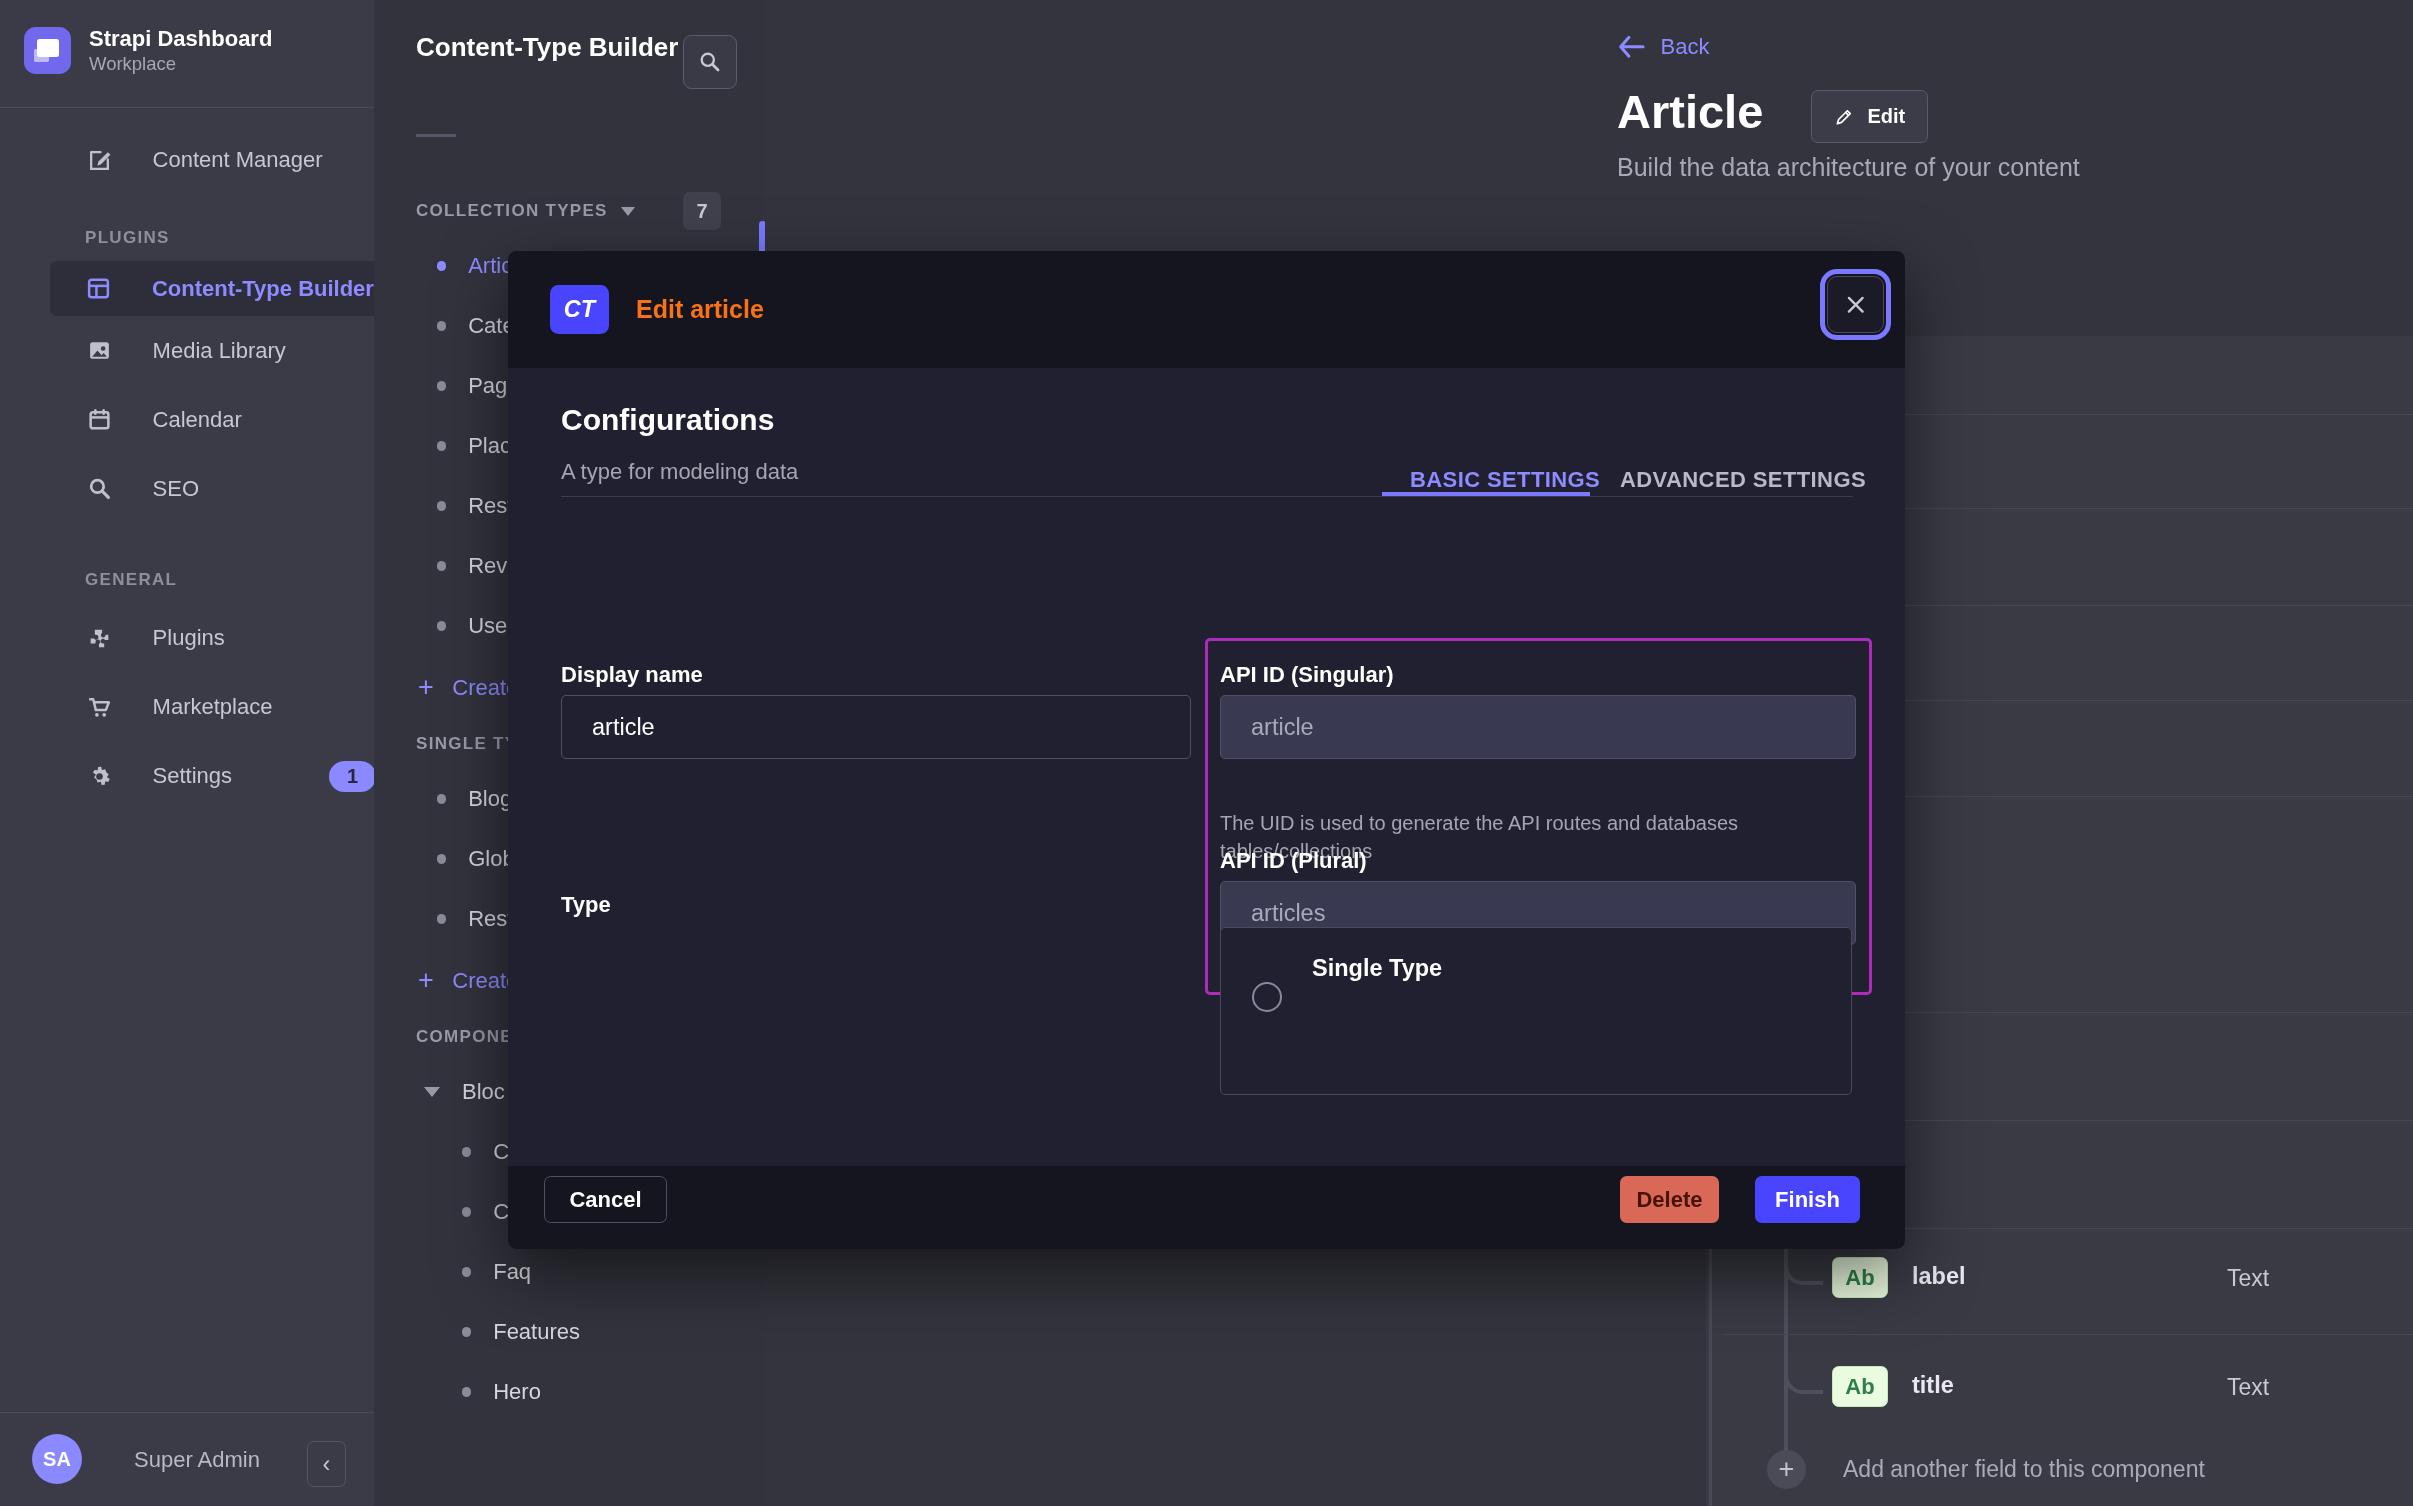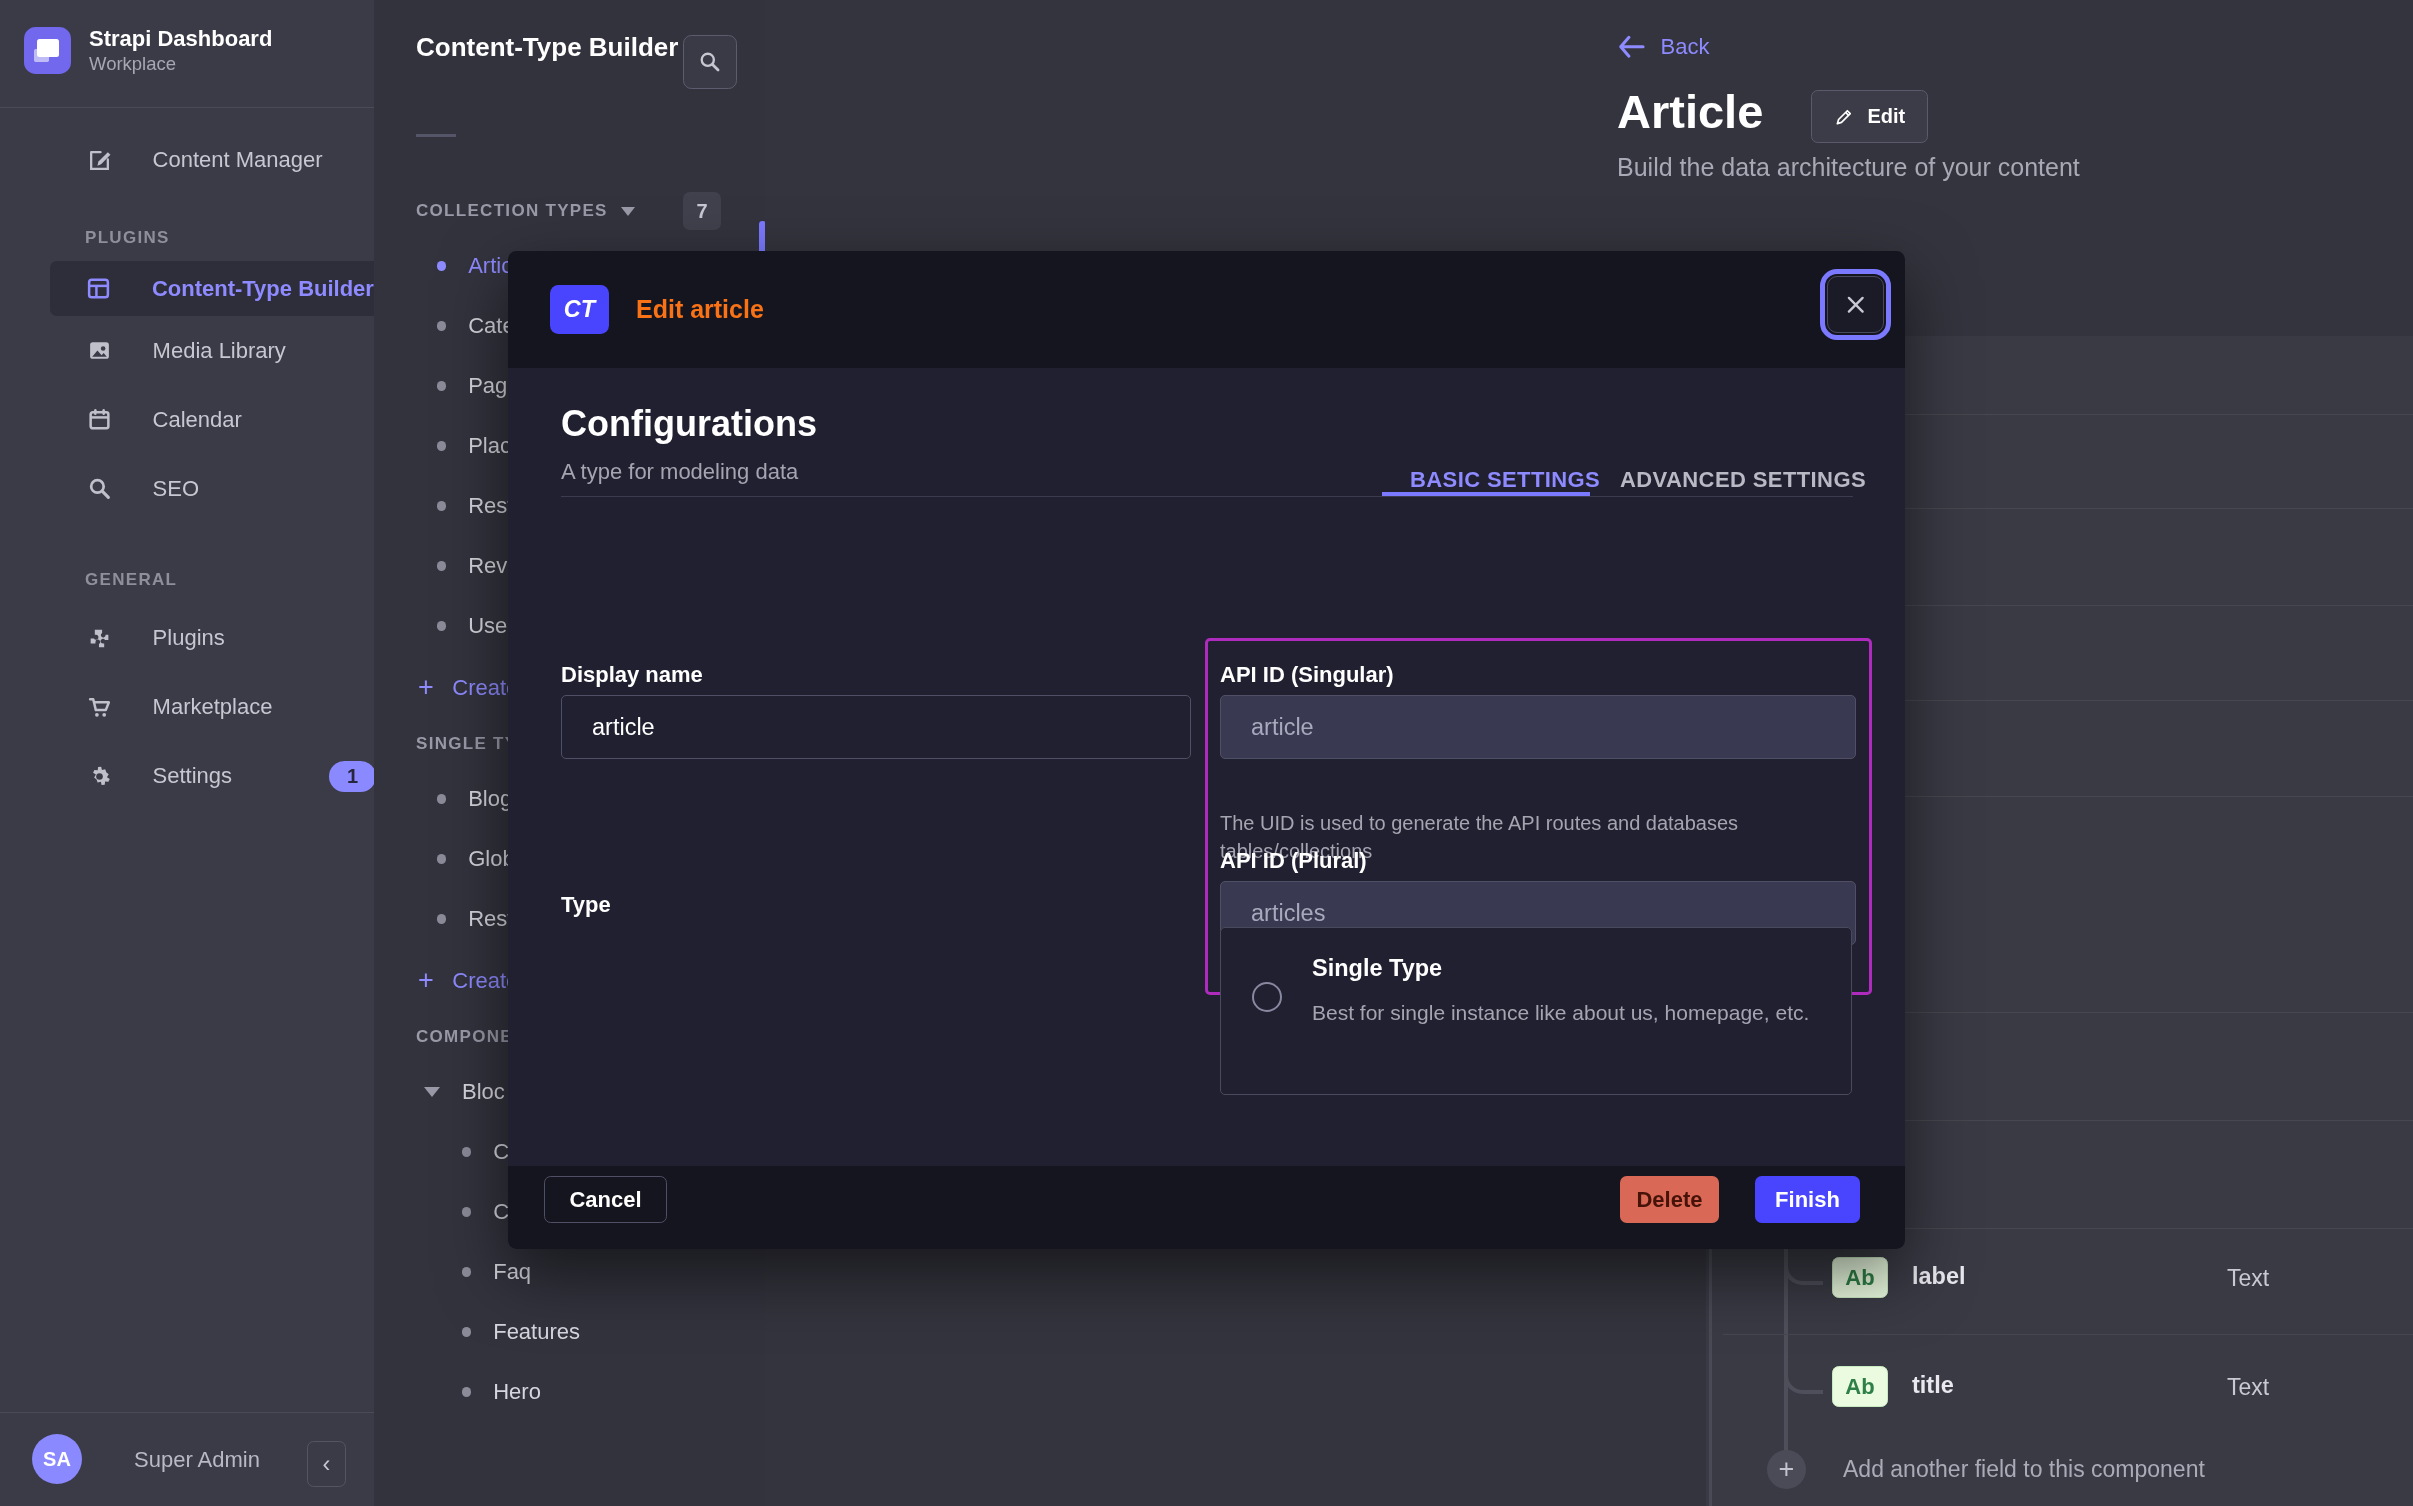--- a/index.html
+++ b/index.html
@@ -92,21 +92,21 @@
     box-shadow:0 25px 67px rgba(0,0,0,.55);}
   .modal-header{position:absolute;left:0;top:0;width:1397px;height:117px;background:#15151f;border-radius:8.4px 8.4px 0 0;
     display:flex;align-items:center;padding-left:42px;box-sizing:border-box;}
   .ct-badge{width:59px;height:49px;border-radius:8.4px;background:#4945ff;color:#fff;font-size:23.5px;font-weight:bold;
     font-style:italic;display:flex;align-items:center;justify-content:center;}
   .modal-title{margin-left:27px;font-size:25px;font-weight:bold;color:#f97316;}
   .close-btn{position:absolute;right:21px;top:25px;width:55px;height:55px;border-radius:10px;background:#1b1b27;
     border:0.8px solid #4a4a5f;display:flex;align-items:center;justify-content:center;
     outline:5px solid #7b79ff;outline-offset:2.5px;}
   .modal-body{position:absolute;left:0;top:117px;width:1397px;height:798px;background:#202030;}
-  .section-title{position:absolute;left:53px;top:35px;font-size:36px;font-weight:bold;color:#fff;}
+  .section-title{position:absolute;left:53px;top:35px;font-size:30px;font-weight:bold;color:#fff;}
   .section-sub{position:absolute;left:53px;top:91px;font-size:22px;color:#a5a5b2;}
   .tab{position:absolute;top:99px;font-size:22px;font-weight:bold;letter-spacing:0.4px;}
   .tab.basic{left:902px;color:#8e8aff;}
   .tab.advanced{left:1112px;color:#b9b9c6;}
   .tab-underline{position:absolute;left:874px;top:124px;width:208px;height:4.2px;background:#7b79ff;}
   .tabs-divider{position:absolute;left:53px;top:128px;width:1292px;height:0.8px;background:#3c3c50;}
   .hl-box{position:absolute;left:697px;top:270px;width:667px;height:357px;border:3.4px solid #ae2bbd;border-radius:5px;
     box-sizing:border-box;}
   .field-label{position:absolute;font-size:22px;font-weight:bold;color:#fff;}
   .text-input{position:absolute;height:64px;border:0.8px solid #4f4f66;border-radius:5px;box-sizing:border-box;
@@ -423,21 +423,20 @@
       <span>articles</span>
     </div>
     <div class="helper" style="left:712px;top:588px;">Pluralized API ID</div>
 
     <div class="field-label" style="left:53px;top:524px;">Type</div>
 
 
     <div class="type-card card-single">
       <div class="radio unchecked" style="left:31px;top:54px;"></div>
       <div class="card-title" style="left:91px;top:27px;color:#fff;">Single Type</div>
-      <div class="card-desc" style="left:91px;top:71px;width:521px;color:#a5a5b2;">Best for single instance like about us, homepage, etc.</div>
     </div>
   </div>
 
   <div class="modal-footer">
     <div class="m-btn btn-cancel">Cancel</div>
     <div class="m-btn btn-delete">Delete</div>
     <div class="m-btn btn-finish">Finish</div>
   </div>
 </div>
 

